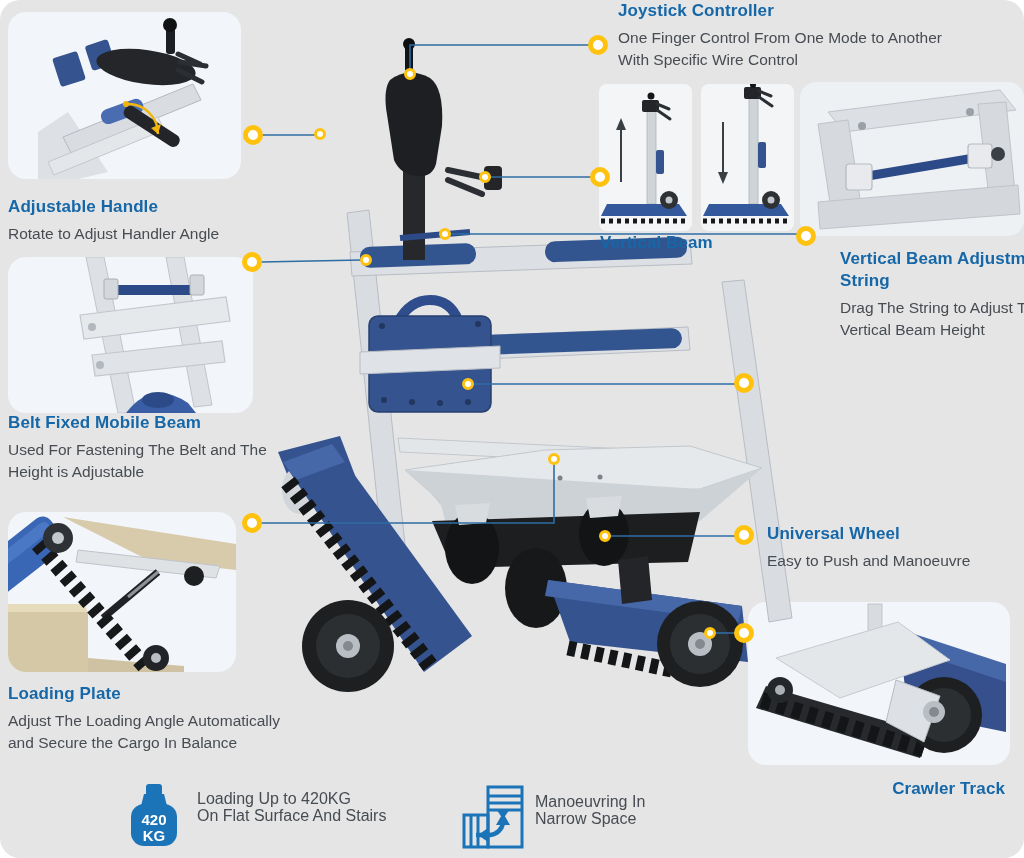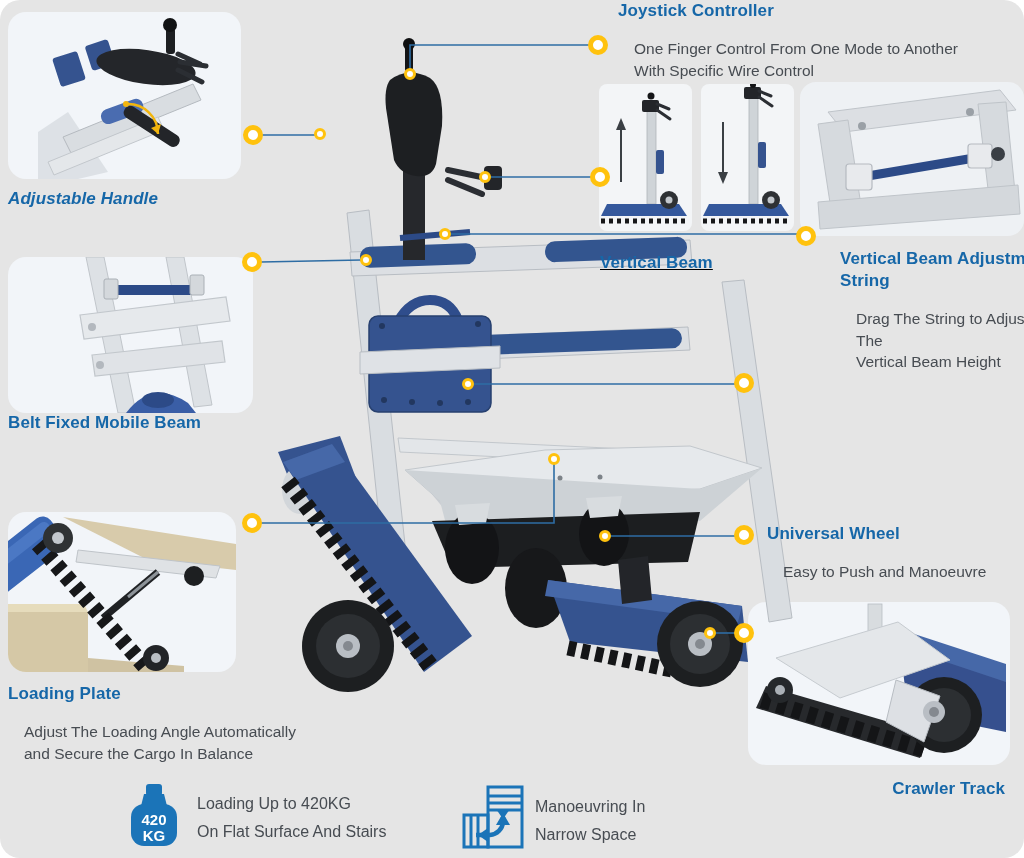--- a/index.html
+++ b/index.html
@@ -5,22 +5,22 @@
   html,body{margin:0;padding:0;background:#ffffff;}
   .canvas{
     position:relative;width:1024px;height:858px;background:#e5e5e5;
     font-family:"Liberation Sans",sans-serif;overflow:hidden;border-radius:20px;
   }
   .inset{position:absolute;background:#f2f5f9;border-radius:18px;overflow:hidden;}
   .inset svg{display:block;}
   .layer{position:absolute;left:0;top:0;}
   .fb{position:absolute;}
   .fb .t{margin:0 0 5px 0;font-size:17px;font-weight:700;color:#1667a8;line-height:22px;letter-spacing:.1px;}
-  .fb .d{margin:16px;font-size:15.5px;color:#474c52;line-height:21.5px;white-space:pre-line;}
-  .badge-desc{position:absolute;font-size:16px;color:#474c52;line-height:28px;white-space:pre-line;}
+  .fb .d{margin:0;font-size:15.5px;color:#474c52;line-height:21.5px;white-space:pre-line;}
+  .badge-desc{position:absolute;font-size:16px;color:#474c52;line-height:17px;white-space:pre-line;}
   .icon-abs{position:absolute;}
 </style>
 </head>
 <body>
 
 <div class="canvas">
 
   <div class="inset" style="left:8px;top:12px;width:233px;height:167px;">
     <svg width="233" height="167" viewBox="0 0 233 167">
       <polygon points="30,120 60,100 100,160 70,167 30,167" fill="#dde1e6"></polygon>
@@ -245,39 +245,42 @@
       <circle cx="710" cy="633" r="4.5" stroke-width="3"></circle>
     </g>
   </svg>
 
   <div class="fb" style="left:618px;top:0;width:370px;">
     <h3 class="t">Joystick Controller</h3>
     <p class="d">One Finger Control From One Mode to Another
 With Specific Wire Control</p>
   </div>
 
-  <div class="fb" style="left:8px;top:188px;width:290px;font-style:italic;">
+  <div class="fb" style="left:8px;top:196px;width:290px;">
     <h3 class="t">Adjustable Handle</h3>
-  </div>
-
-  <div class="fb" style="left:600px;top:252px;width:180px;text-decoration:underline;">
+    <p class="d">Rotate to Adjust Handler Angle</p>
+  </div>
+
+  <div class="fb" style="left:600px;top:232px;width:180px;">
     <h3 class="t">Vertical Beam</h3>
   </div>
 
   <div class="fb" style="left:840px;top:248px;width:219px;">
     <h3 class="t">Vertical Beam Adjustment String</h3>
     <p class="d">Drag The String to Adjust The
 Vertical Beam Height</p>
   </div>
 
   <div class="fb" style="left:767px;top:373px;width:257px;">
   </div>
 
   <div class="fb" style="left:8px;top:412px;width:295px;">
     <h3 class="t">Belt Fixed Mobile Beam</h3>
+    <p class="d">Used For Fastening The Belt and The
+Height is Adjustable</p>
   </div>
 
   <div class="fb" style="left:767px;top:523px;width:240px;">
     <h3 class="t">Universal Wheel</h3>
     <p class="d">Easy to Push and Manoeuvre</p>
   </div>
 
   <div class="fb" style="left:8px;top:683px;width:310px;">
     <h3 class="t">Loading Plate</h3>
     <p class="d">Adjust The Loading Angle Automatically

